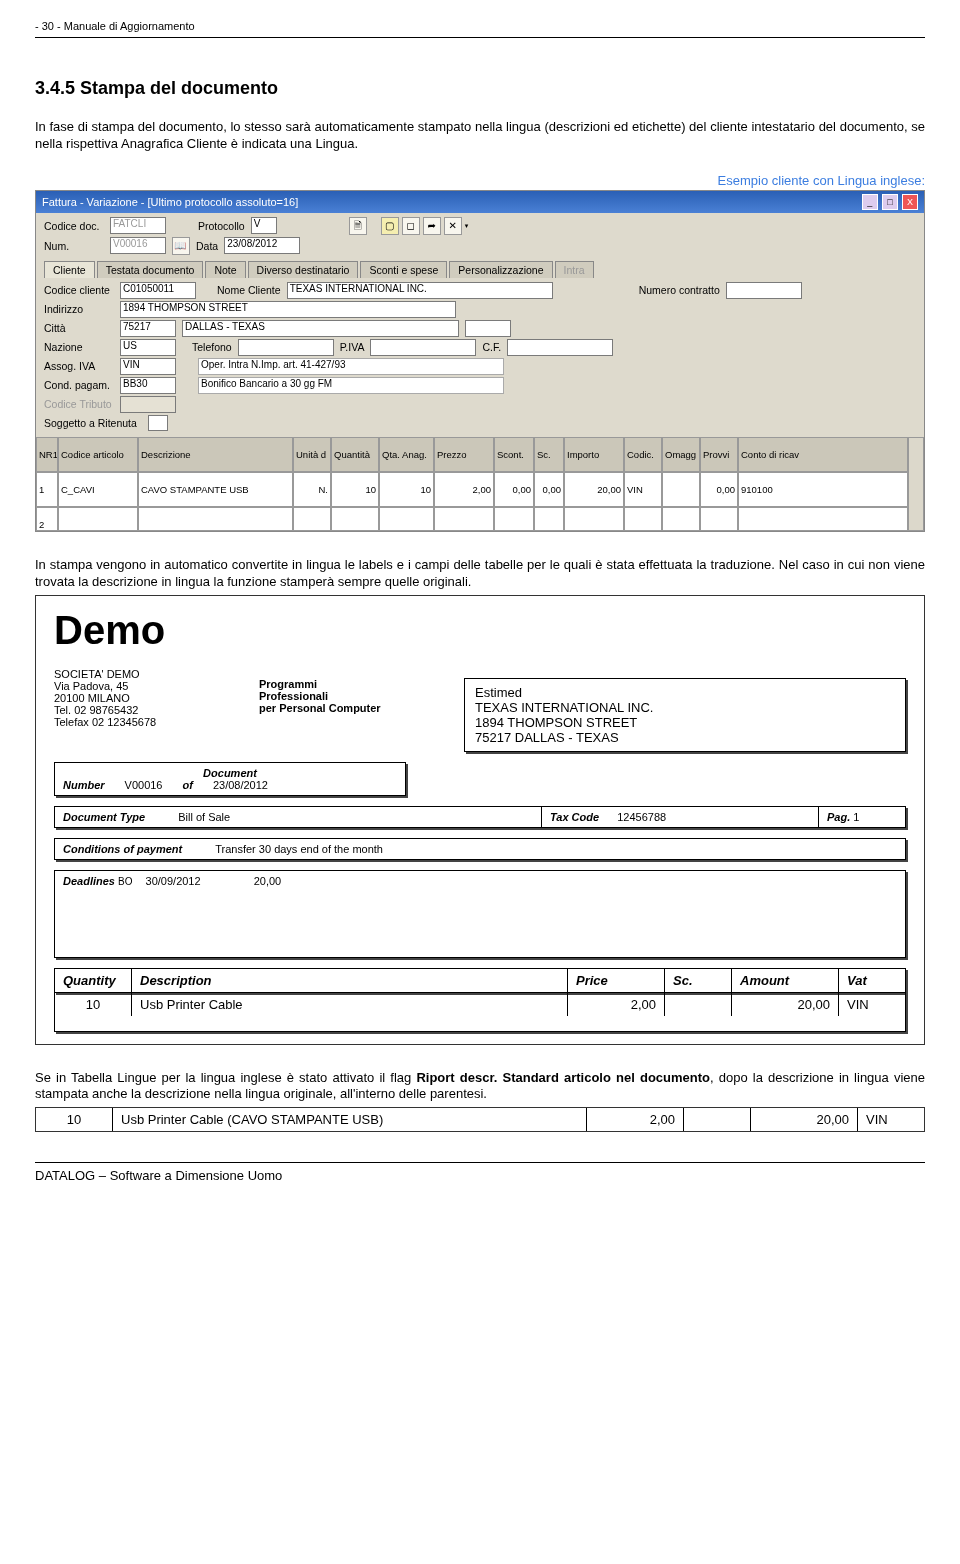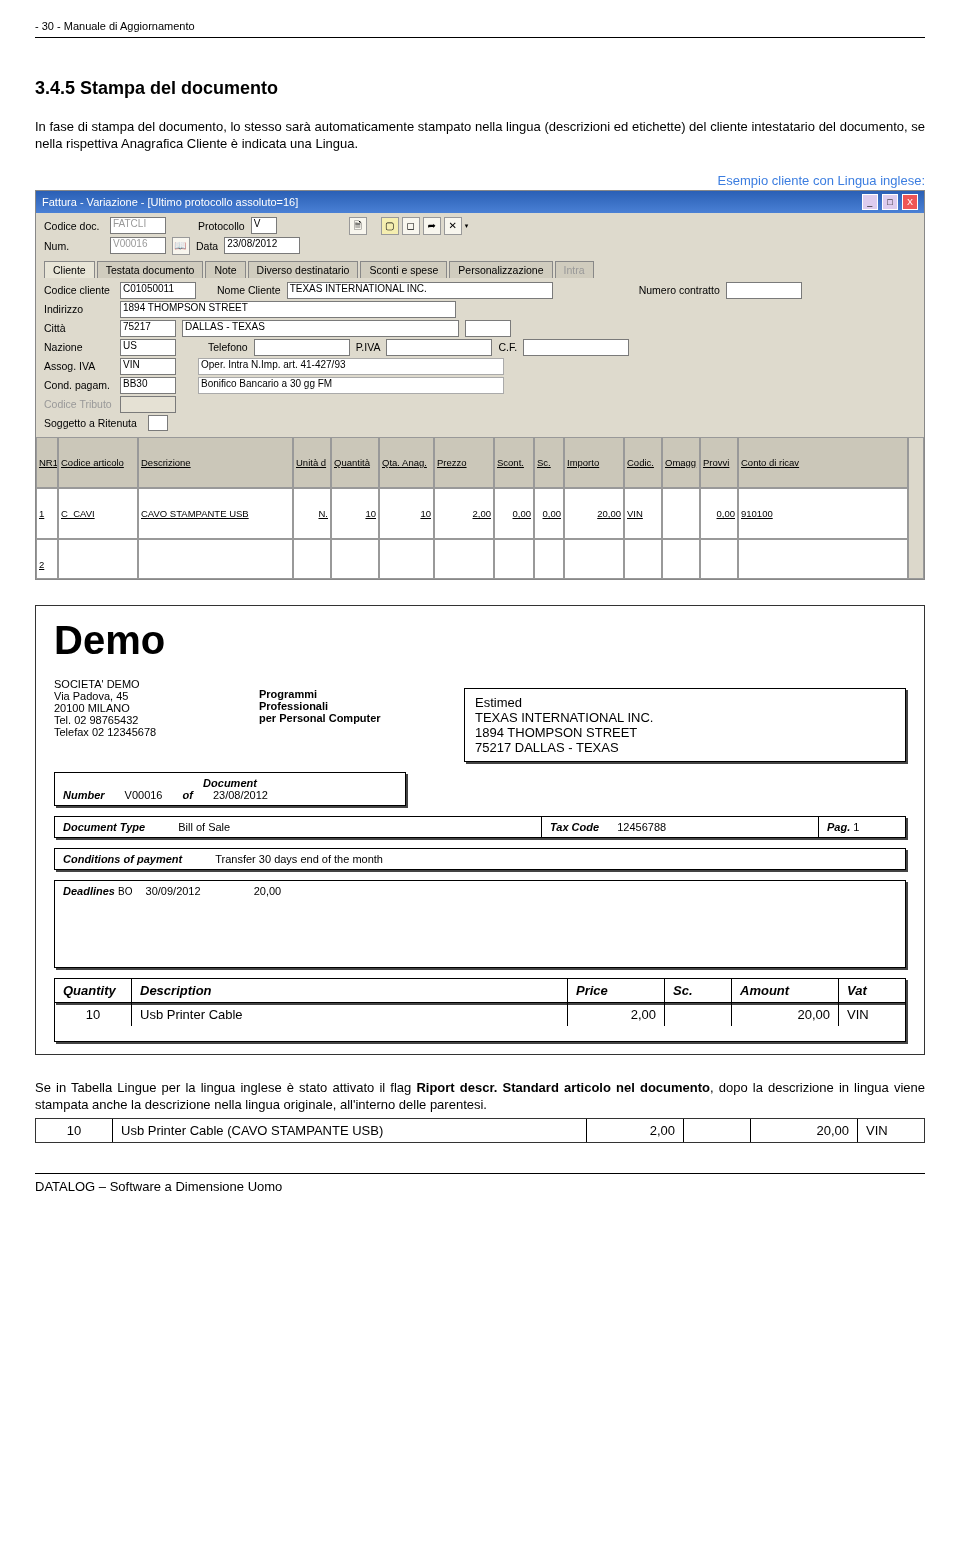--- a/index.html
+++ b/index.html
@@ -124,25 +124,24 @@
 }
 .tab.active { background: #e8e5d7;}
 .tab.dim { color: #999;}
 .grid-header {
   display: flex;
   background: #cbc7b9;
   font-size: 9.5px;
 }
 .grid-header > div, .grid-row > div {
   border: 1px solid #999;
-  padding: 19px 2px;
+  padding: 11px 2px;
   overflow: hidden;
   white-space: nowrap;
   box-sizing: border-box;
-  text-decoration: underline;
 }
 .grid-row { display: flex; font-size: 9.5px; background: #fff;}
 .grid-row.blank > div { height: 13px;}
 .scrollbar-side {
   width: 14px;
   background: #dcd8cb;
   border: 1px solid #999;
 }
 .grid-wrap { display: flex;}
 .grid-main { flex: 1; }
@@ -272,21 +271,21 @@
       </div>
       <div class="form-row">
         <span class="lbl" style="width:70px">Città</span>
         <span class="inp" style="width:50px">75217</span>
         <span class="inp" style="width:271px">DALLAS - TEXAS</span>
         <span class="inp" style="width:40px"></span>
       </div>
       <div class="form-row">
         <span class="lbl" style="width:70px">Nazione</span>
         <span class="inp" style="width:50px">US</span>
-        <span class="lbl" style="margin-left:26px">Telefono</span>
+        <span class="lbl" style="margin-left:10px">Telefono</span>
         <span class="inp" style="width:90px"></span>
         <span class="lbl">P.IVA</span>
         <span class="inp" style="width:100px"></span>
         <span class="lbl">C.F.</span>
         <span class="inp" style="width:100px"></span>
       </div>
       <div class="form-row">
         <span class="lbl" style="width:70px">Assog. IVA</span>
         <span class="inp" style="width:50px">VIN</span>
         <span style="width:10px"></span>
@@ -355,20 +354,21 @@
           <div style="width:38px"></div>
           <div style="width:38px"></div>
           <div style="width:38px"></div>
           <div style="flex:1"></div>
         </div>
       </div>
       <div class="scrollbar-side"></div>
     </div>
   </div>
 
+  <div class="para">In stampa vengono in automatico convertite in lingua le labels e i campi delle tabelle per le quali è stata effettuata la traduzione. Nel caso in cui  non viene trovata la descrizione in lingua la funzione stamperà sempre quelle originali.</div>
 
   <div class="doc-box">
     <div class="demo-title">Demo</div>
     <div class="demo-head">
       <div class="demo-col" style="flex:0 0 180px">
         <div>SOCIETA' DEMO</div>
         <div>Via Padova, 45</div>
         <div>20100 MILANO</div>
         <div>Tel. 02 98765432</div>
         <div>Telefax 02 12345678</div>

